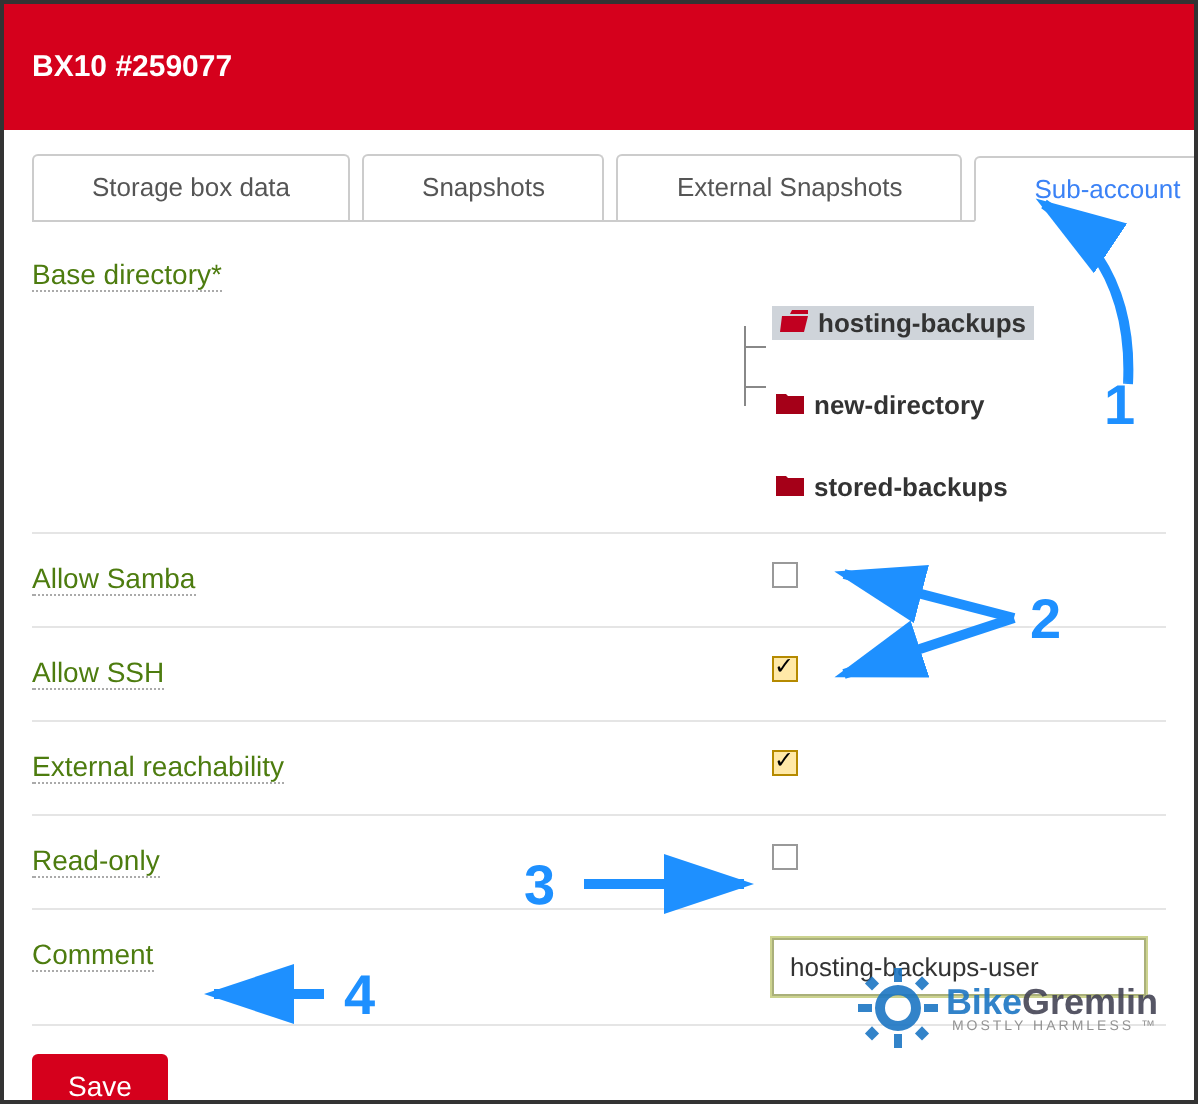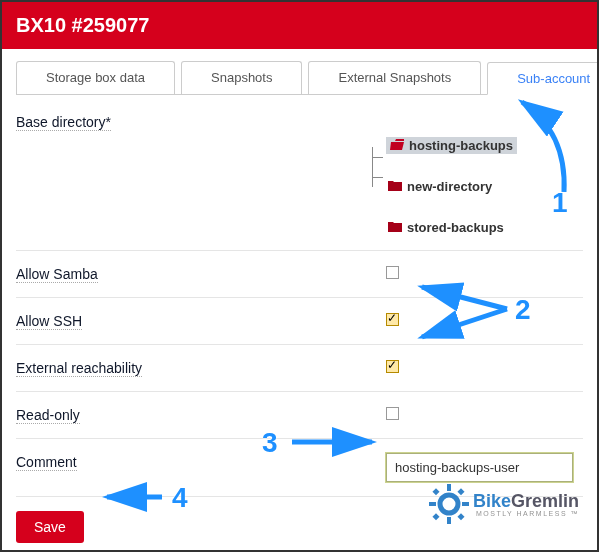--- a/index.html
+++ b/index.html
@@ -8,23 +8,23 @@
     background: #fff;
     width: 599px;
     height: 552px;
     overflow: hidden;
     position: relative;
     border: 2px solid #333;
   }
   .header {
     background: #d5001c;
     color: #fff;
-    padding: 12px 14px;
+    padding: 23px 14px;
     font-weight: bold;
-    font-size: 20px;
+    font-size: 15px;
   }
   .tabs {
     display: flex;
     gap: 6px;
     padding: 12px 14px 0 14px;
     flex-wrap: nowrap;
   }
   .tab {
     border: 1px solid #ccc;
     border-bottom: none;
@@ -46,21 +46,21 @@
   .content { padding: 0 14px 14px 14px; position: relative; }
   .row {
     display: flex;
     align-items: flex-start;
     border-bottom: 1px solid #e5e5e5;
     padding: 14px 0;
   }
   .row.first { padding-top: 18px; }
   .label {
     flex: 0 0 200px;
-    color: #0f172a;
+    color: #4d7c0f;
     font-size: 14px;
     border-bottom: 1px dotted #aaa;
     align-self: flex-start;
     display: inline;
     width: fit-content;
     flex: none;
   }
   .label-wrap {
     flex: 0 0 190px;
   }

